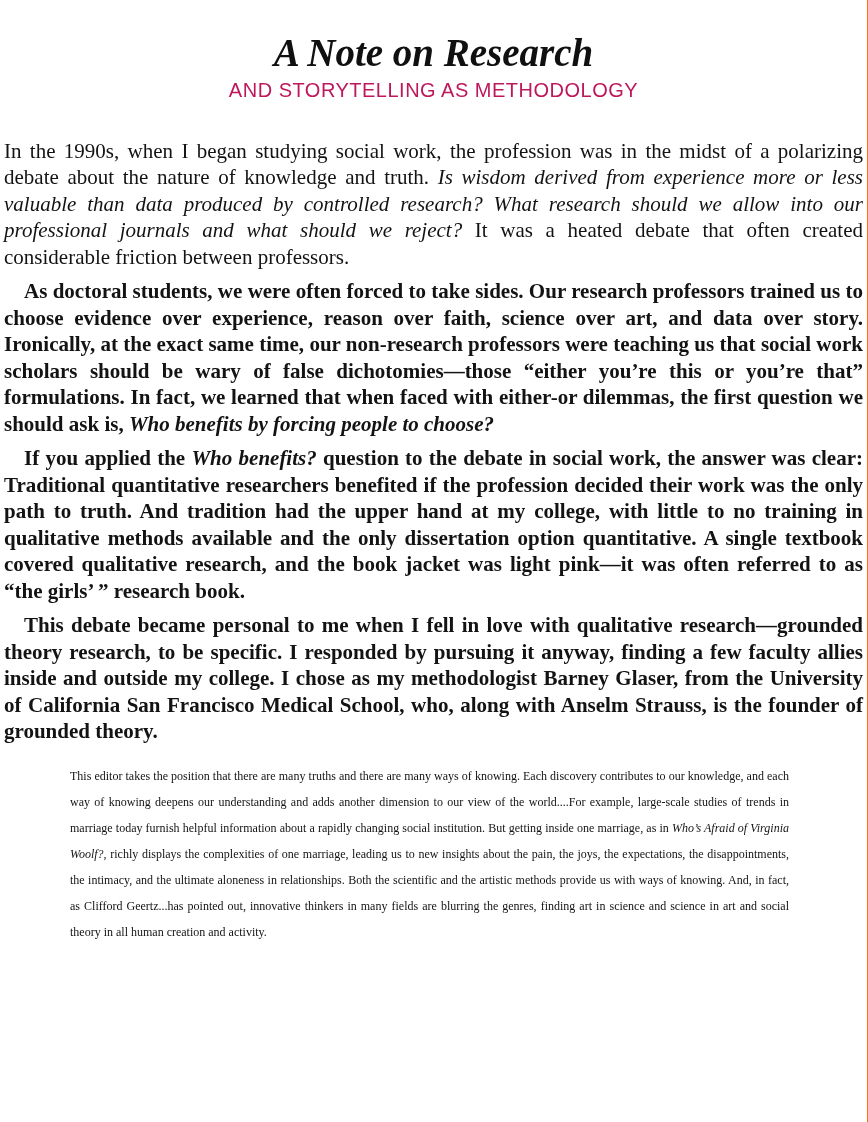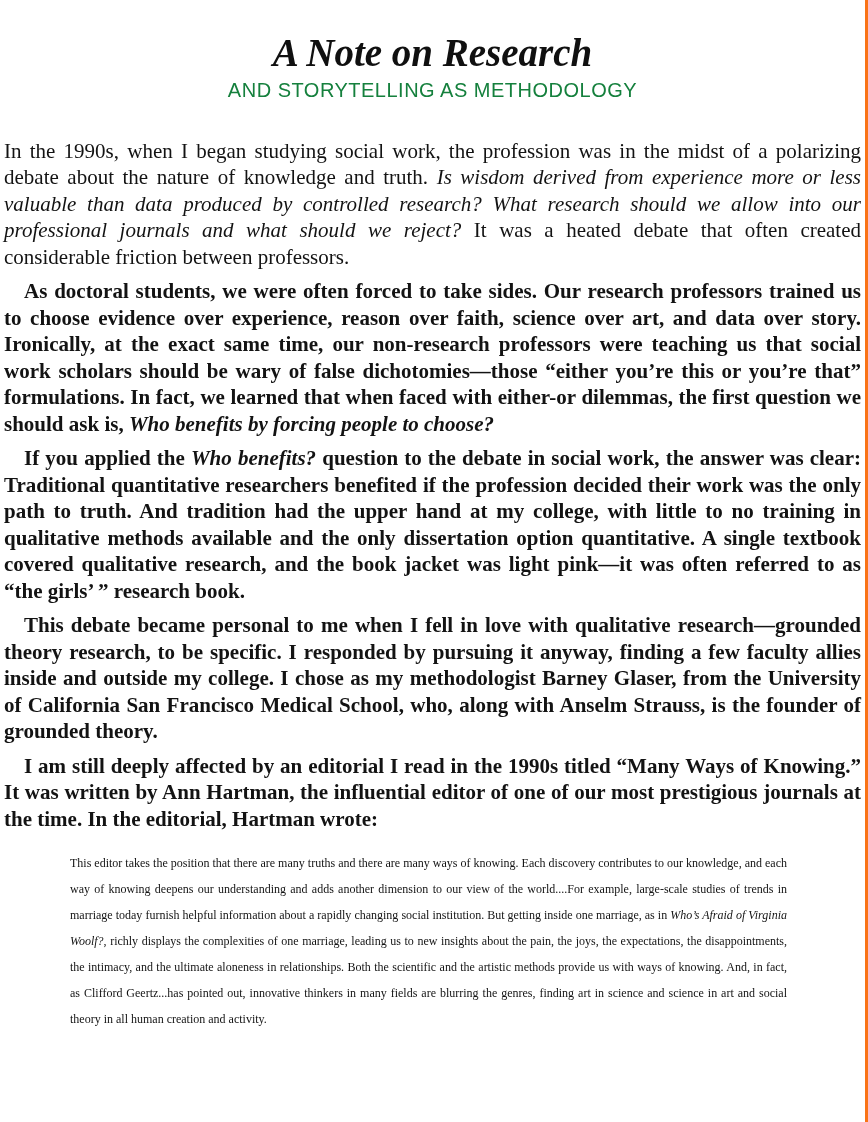--- a/index.html
+++ b/index.html
@@ -6,21 +6,21 @@
     margin: 0;
     padding: 0;
     background: #ffffff;
   }
   .page {
     position: relative;
     width: 868px;
     height: 1122px;
     box-sizing: border-box;
     background: #ffffff;
-    border-right: 3px solid #f97316;
+    border-right: 1px solid #f97316;
     overflow: hidden;
     font-family: "Liberation Serif", serif;
     color: #131313;
   }
   .header {
     text-align: center;
     margin-top: 32px;
   }
   .chapter-title {
     font-family: "Liberation Serif", serif;
@@ -30,21 +30,21 @@
     line-height: 1.1;
     margin: 0;
     color: #101010;
   }
   .chapter-subtitle {
     font-family: "Liberation Sans", sans-serif;
     font-weight: 400;
     font-size: 20px;
     letter-spacing: 0.5px;
     margin: 4px 0 0 0;
-    color: #15803d;
+    color: #be185d;
   }
   .body-text {
     margin-top: 36px;
     padding: 0 4px;
     font-size: 21px;
     line-height: 26.5px;
     text-align: justify;
   }
   .para {
     margin: 0 0 8px 0;
@@ -70,16 +70,15 @@
 <div class="page">
   <div class="header">
     <h1 class="chapter-title">A Note on Research</h1>
     <h2 class="chapter-subtitle">AND STORYTELLING AS METHODOLOGY</h2>
   </div>
   <div class="body-text">
     <p class="para"><span>In the 1990s, when I began studying social work, the profession was in the midst of a polarizing debate about the nature of knowledge and truth. </span><em>Is wisdom derived from experience more or less valuable than data produced by controlled research? What research should we allow into our professional journals and what should we reject?</em><span> It was a heated debate that often created considerable friction between professors.</span></p>
     <p class="para indent"><span>As doctoral students, we were often forced to take sides. Our research professors trained us to choose evidence over experience, reason over faith, science over art, and data over story. Ironically, at the exact same time, our non-research professors were teaching us that social work scholars should be wary of false dichotomies—those “either you’re this or you’re that” formulations. In fact, we learned that when faced with either-or dilemmas, the first question we should ask is, </span><em>Who benefits by forcing people to choose?</em></p>
     <p class="para indent"><span>If you applied the </span><em>Who benefits?</em><span> question to the debate in social work, the answer was clear: Traditional quantitative researchers benefited if the profession decided their work was the only path to truth. And tradition had the upper hand at my college, with little to no training in qualitative methods available and the only dissertation option quantitative. A single textbook covered qualitative research, and the book jacket was light pink—it was often referred to as “the girls’ ” research book.</span></p>
     <p class="para indent"><span>This debate became personal to me when I fell in love with qualitative research—grounded theory research, to be specific. I responded by pursuing it anyway, finding a few faculty allies inside and outside my college. I chose as my methodologist Barney Glaser, from the University of California San Francisco Medical School, who, along with Anselm Strauss, is the founder of grounded theory.</span></p>
-    <p class="para indent"><span>I am still deeply affected by an editorial I read in the 1990s titled “Many Ways of Knowing.” It was written by Ann Hartman, the influential editor of one of our most prestigious journals at the time. In the editorial, Hartman wrote:</span></p>
     <blockquote class="bquote"><span>This editor takes the position that there are many truths and there are many ways of knowing. Each discovery contributes to our knowledge, and each way of knowing deepens our understanding and adds another dimension to our view of the world....For example, large-scale studies of trends in marriage today furnish helpful information about a rapidly changing social institution. But getting inside one marriage, as in </span><em>Who’s Afraid of Virginia Woolf?</em><span>, richly displays the complexities of one marriage, leading us to new insights about the pain, the joys, the expectations, the disappointments, the intimacy, and the ultimate aloneness in relationships. Both the scientific and the artistic methods provide us with ways of knowing. And, in fact, as Clifford Geertz...has pointed out, innovative thinkers in many fields are blurring the genres, finding art in science and science in art and social theory in all human creation and activity.</span></blockquote>
   </div>
 </div>
 
 </body></html>

